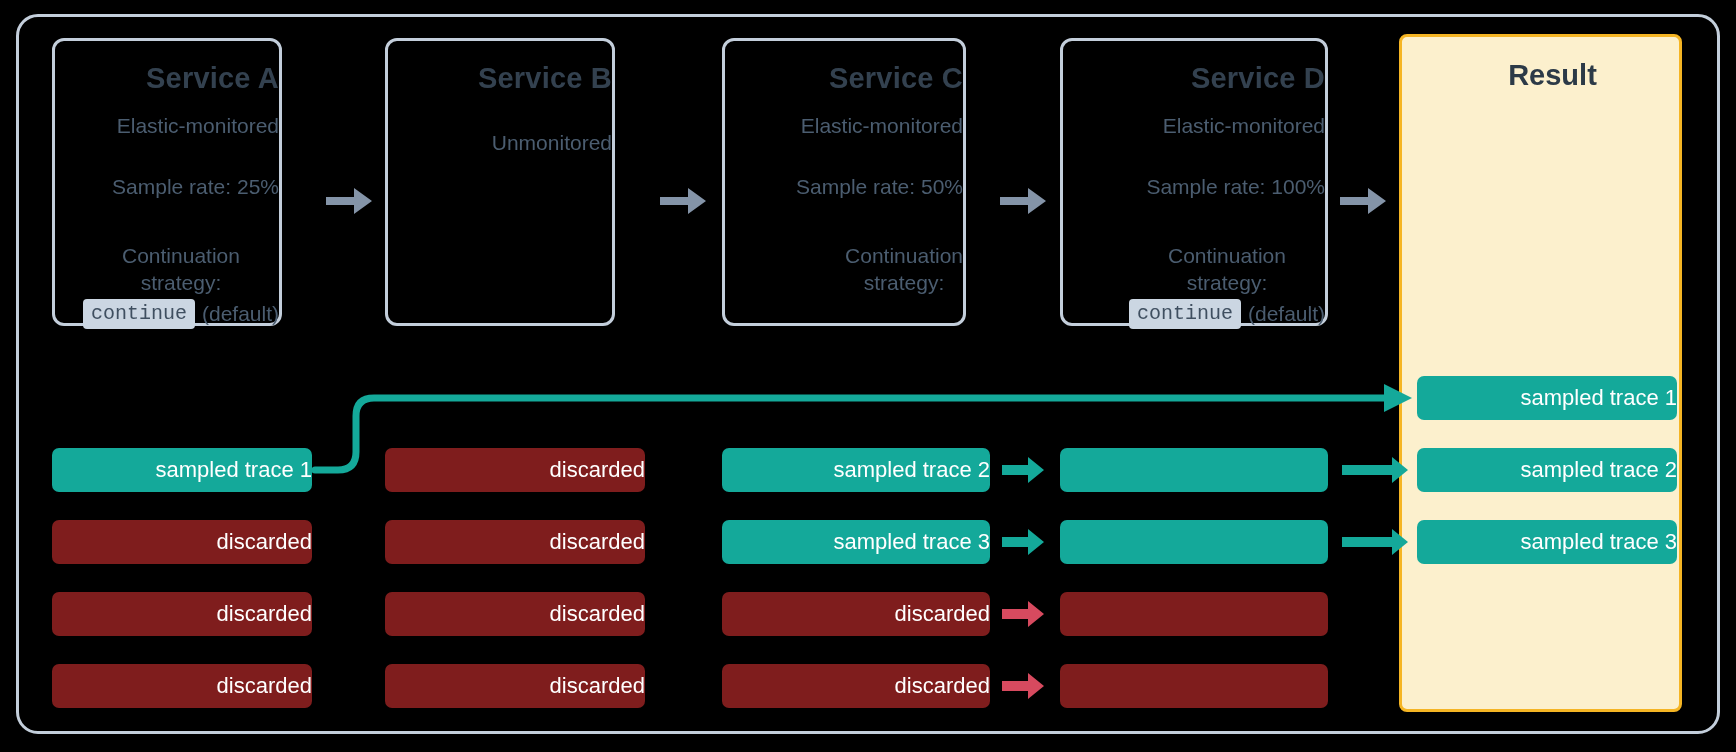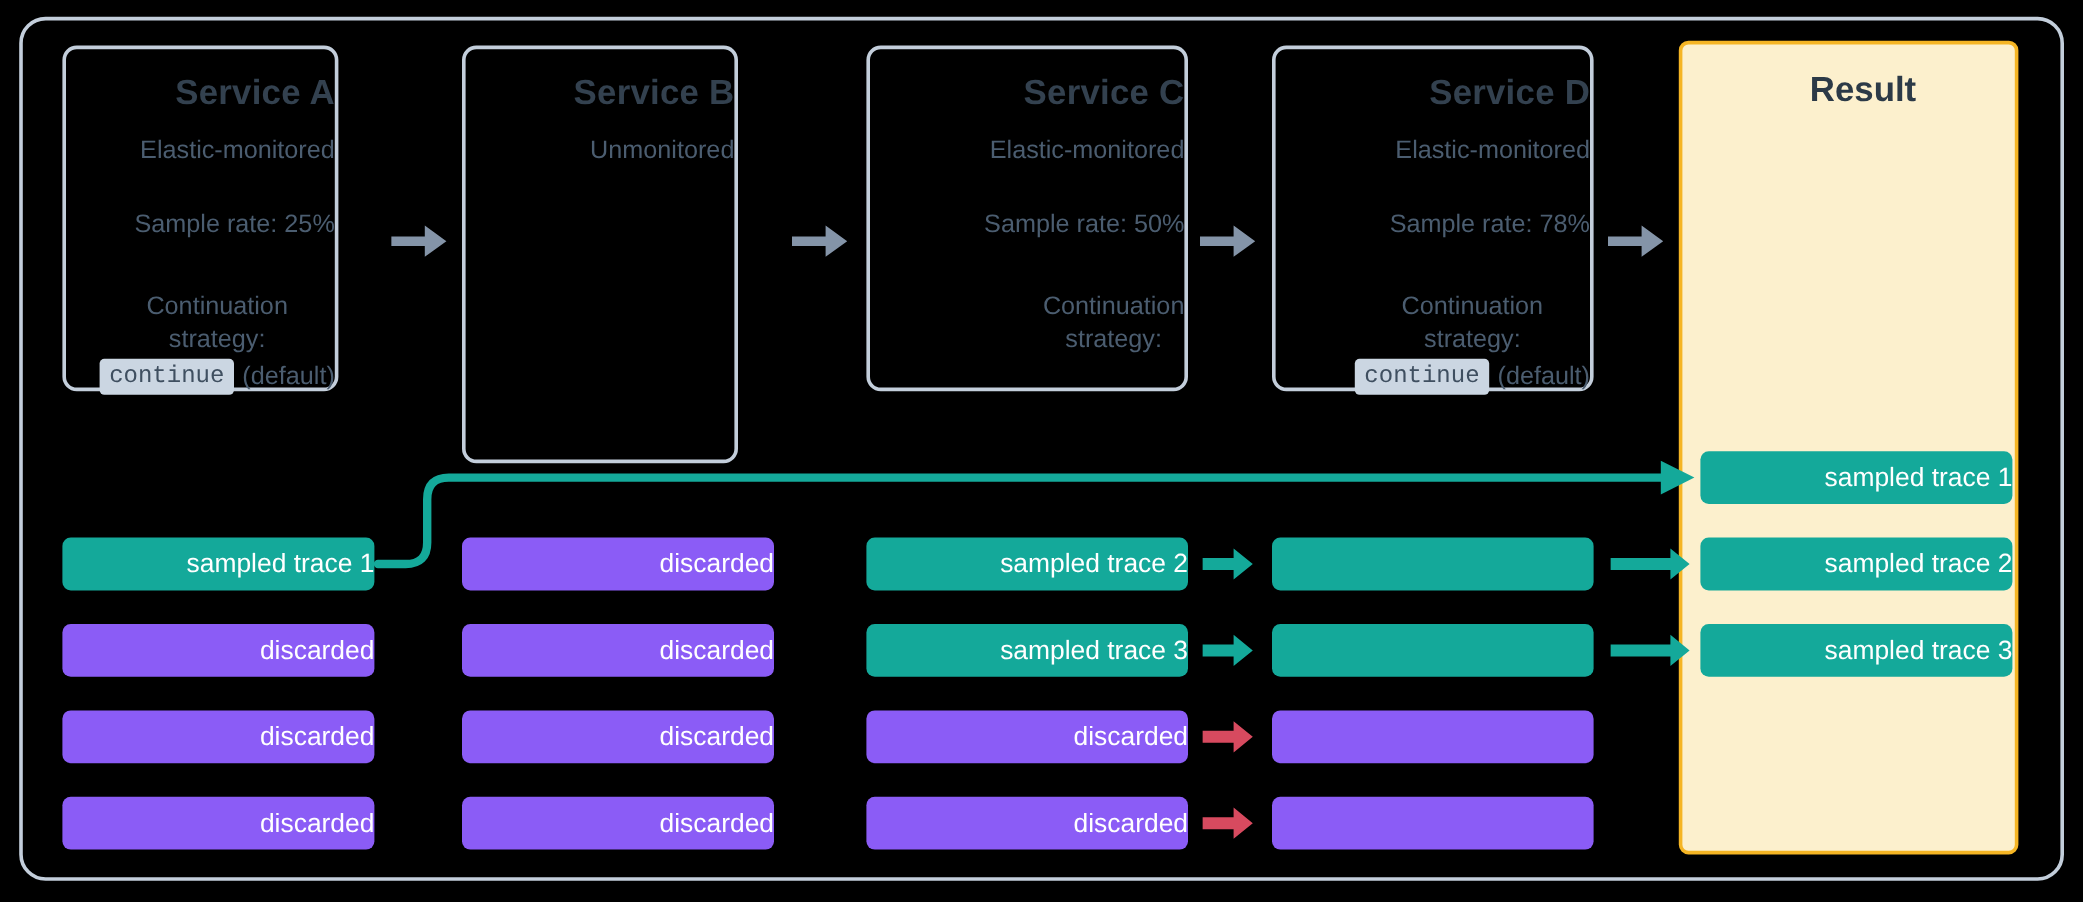--- a/index.html
+++ b/index.html
@@ -64,21 +64,21 @@
   
   .gray-arrow{position:absolute;}
 
   
   .pill{
     position:absolute;box-sizing:border-box;border-radius:7px;
     display:flex;align-items:center;justify-content:flex-end;
     color:#ffffff;font-size:22px;line-height:1;
   }
   .pill.teal{background:#14a99a;}
-  .pill.red{background:#8b5cf6;}
+  .pill.red{background:#7f1d1d;}
 
   
   .sm-arrow{position:absolute;}
 
   
   .curve{position:absolute;left:0;top:0;width:1736px;height:752px;pointer-events:none;}
 </style>
 </head>
 <body>
 
@@ -93,39 +93,39 @@
     <div class="svc-cont">
       <div>Continuation</div>
       <div>strategy:</div>
       <div class="svc-strat-line">
         <span class="code-chip">continue</span>
         <span class="default-note">(default)</span>
       </div>
     </div>
   </div>
 
-  <div class="svc" style="left:385px;top:38px;width:230px;height:348px;">
+  <div class="svc" style="left:385px;top:38px;width:230px;height:288px;gap:17px;">
     <div class="svc-title">Service B</div>
     <div class="svc-sub">Unmonitored</div>
   </div>
 
-  <div class="svc" style="left:722px;top:38px;width:268px;height:288px;">
+  <div class="svc" style="left:722px;top:38px;width:244px;height:288px;">
     <div class="svc-title">Service C</div>
     <div class="svc-sub">Elastic-monitored</div>
     <div class="svc-rate">Sample rate: 50%</div>
     <div class="svc-cont">
       <div>Continuation</div>
       <div>strategy:</div>
     </div>
   </div>
 
   <div class="svc" style="left:1060px;top:38px;width:268px;height:288px;">
     <div class="svc-title">Service D</div>
     <div class="svc-sub">Elastic-monitored</div>
-    <div class="svc-rate">Sample rate: 78%</div>
+    <div class="svc-rate">Sample rate: 100%</div>
     <div class="svc-cont">
       <div>Continuation</div>
       <div>strategy:</div>
       <div class="svc-strat-line">
         <span class="code-chip">continue</span>
         <span class="default-note">(default)</span>
       </div>
     </div>
   </div>
 

